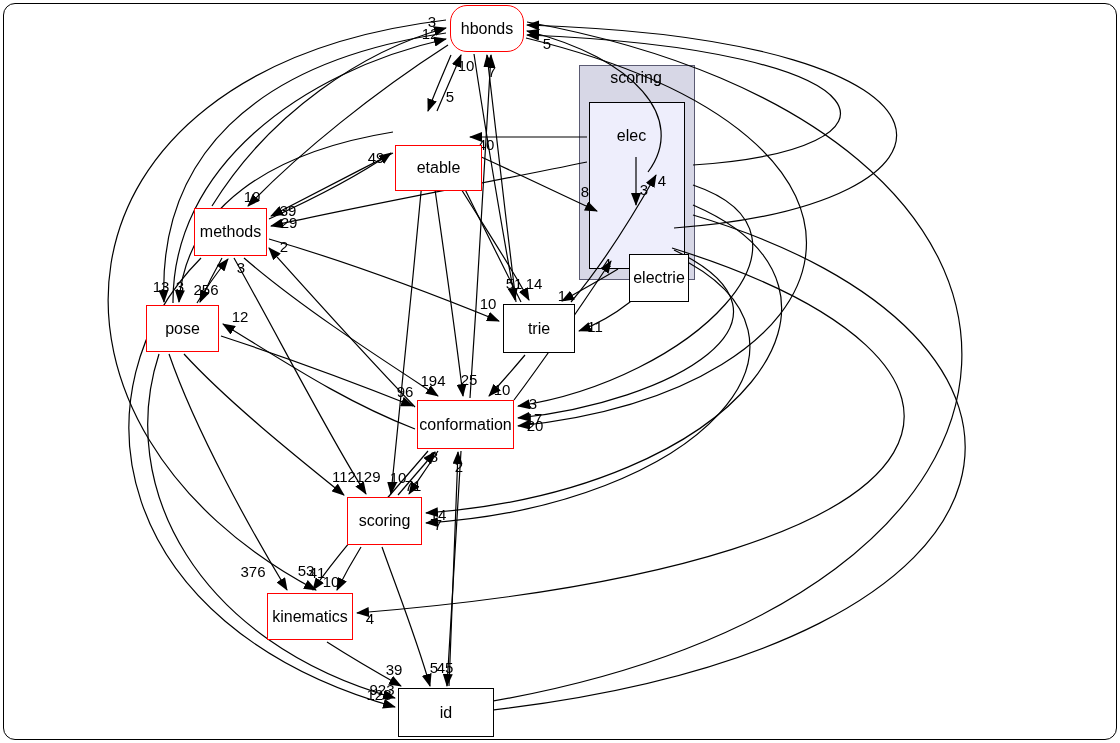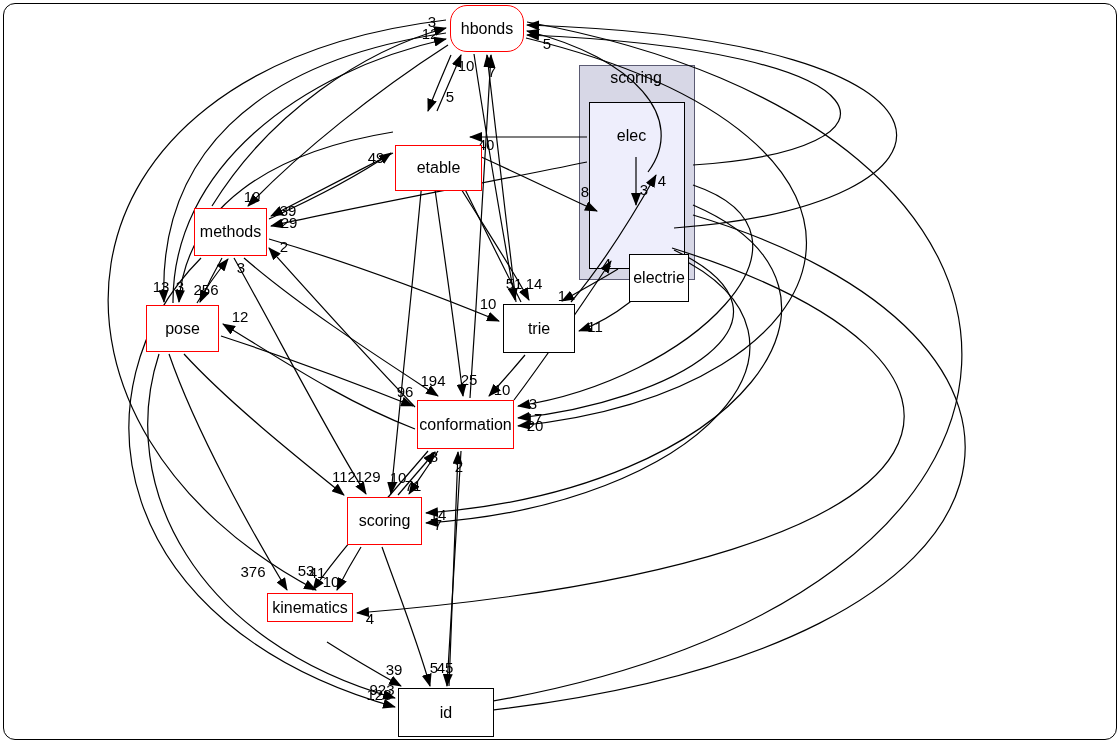--- a/index.html
+++ b/index.html
@@ -170,18 +170,18 @@
     <text class="elabel" x="484" y="719">7</text>
   </svg>
 
   <div class="node red" style="left:450px;top:5px;width:74px;height:47px;border-radius:17px;">hbonds</div>
   <div class="node red" style="left:395px;top:113px;width:87px;height:46px;margin-top:32px;">etable</div>
   <div class="node red" style="left:194px;top:208px;width:73px;height:48px;">methods</div>
   <div class="node" style="left:503px;top:304px;width:72px;height:49px;">trie</div>
   <div class="node red" style="left:146px;top:305px;width:73px;height:47px;">pose</div>
   <div class="node red" style="left:417px;top:400px;width:97px;height:49px;text-align:center;">conformation</div>
   <div class="node red" style="left:347px;top:497px;width:75px;height:48px;">scoring</div>
-  <div class="node red" style="left:267px;top:593px;width:86px;height:29px;">kinematics</div>
+  <div class="node red" style="left:267px;top:593px;width:86px;height:47px;">kinematics</div>
   <div class="node" style="left:398px;top:688px;width:96px;height:49px;">id</div>
   <div class="node" style="left:629px;top:209px;width:60px;height:48px;margin-top:45px;">electrie</div>
 
   <div id="frame"></div>
 </div>
 
 </body></html>

